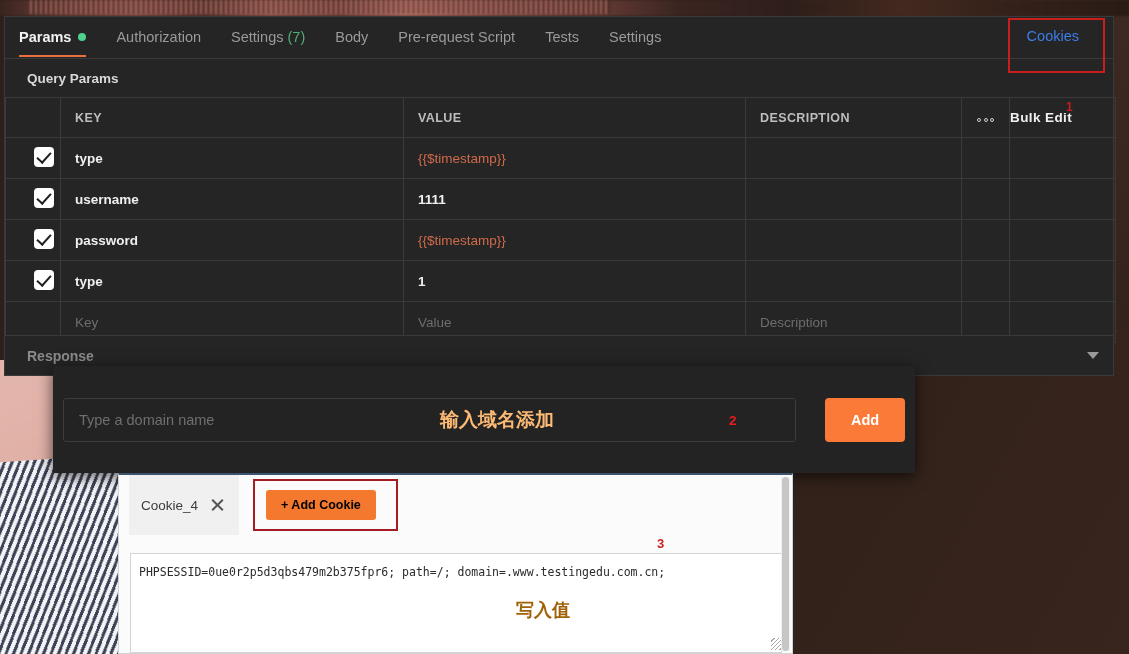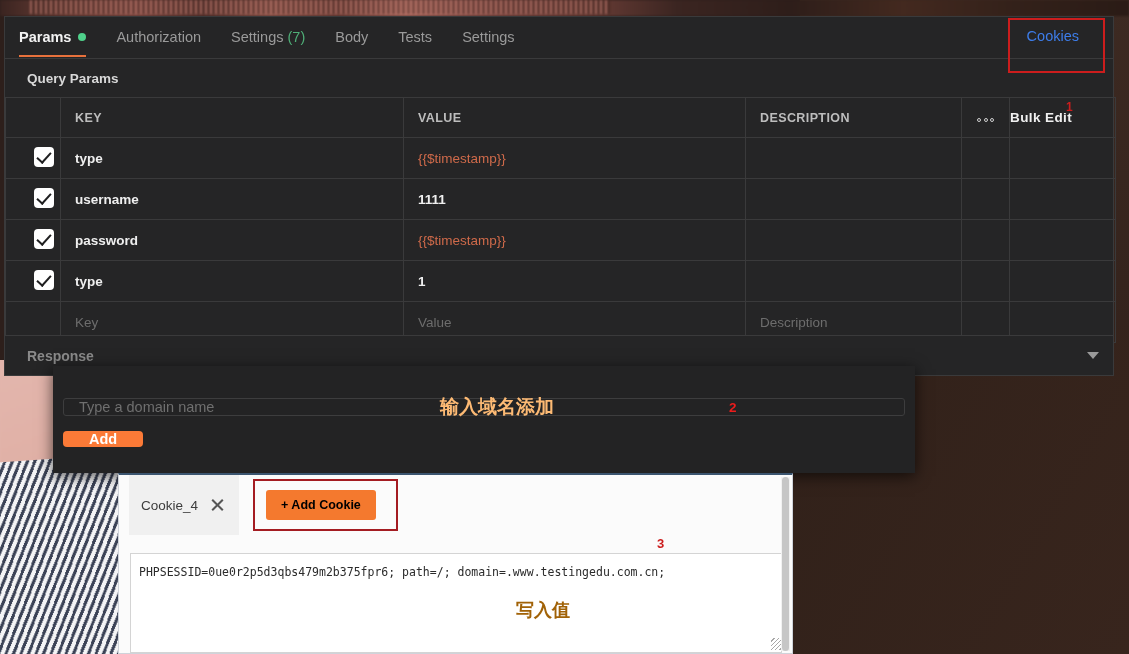--- a/index.html
+++ b/index.html
@@ -176,21 +176,21 @@
   }
 
   
   #domain-modal {
     position: absolute; left: 53px; top: 366px; width: 862px; height: 107px;
     background: #232324;
     box-shadow: 0 3px 14px rgba(0,0,0,.65);
   }
   #domain-row {
     position: absolute; left: 10px; top: 32px; right: 10px; height: 44px;
-    display: flex; align-items: stretch; gap: 15px; flex-direction: column;
+    display: flex; align-items: stretch; gap: 29px;
   }
   #domain-input {
     flex: 1; position: relative;
     border: 1px solid #3d3d3e; border-radius: 3px;
     background: #232324;
     display: flex; align-items: center;
     padding-left: 15px;
   }
   #domain-placeholder { color: #6f6f6f; font-size: 14.5px; }
   #ann-domain {
@@ -306,20 +306,23 @@
     </div>
     <div class="tab">
       <span>Authorization</span>
     </div>
     <div class="tab">
       <span>Settings</span>
       <span class="badge-count">(7)</span>
     </div>
     <div class="tab">
       <span>Body</span>
+    </div>
+    <div class="tab">
+      <span>Pre-request Script</span>
     </div>
     <div class="tab">
       <span>Tests</span>
     </div>
     <div class="tab">
       <span>Settings</span>
     </div>
     <div id="cookies-link">Cookies</div>
     <div id="cookies-box"></div>
   </div>

